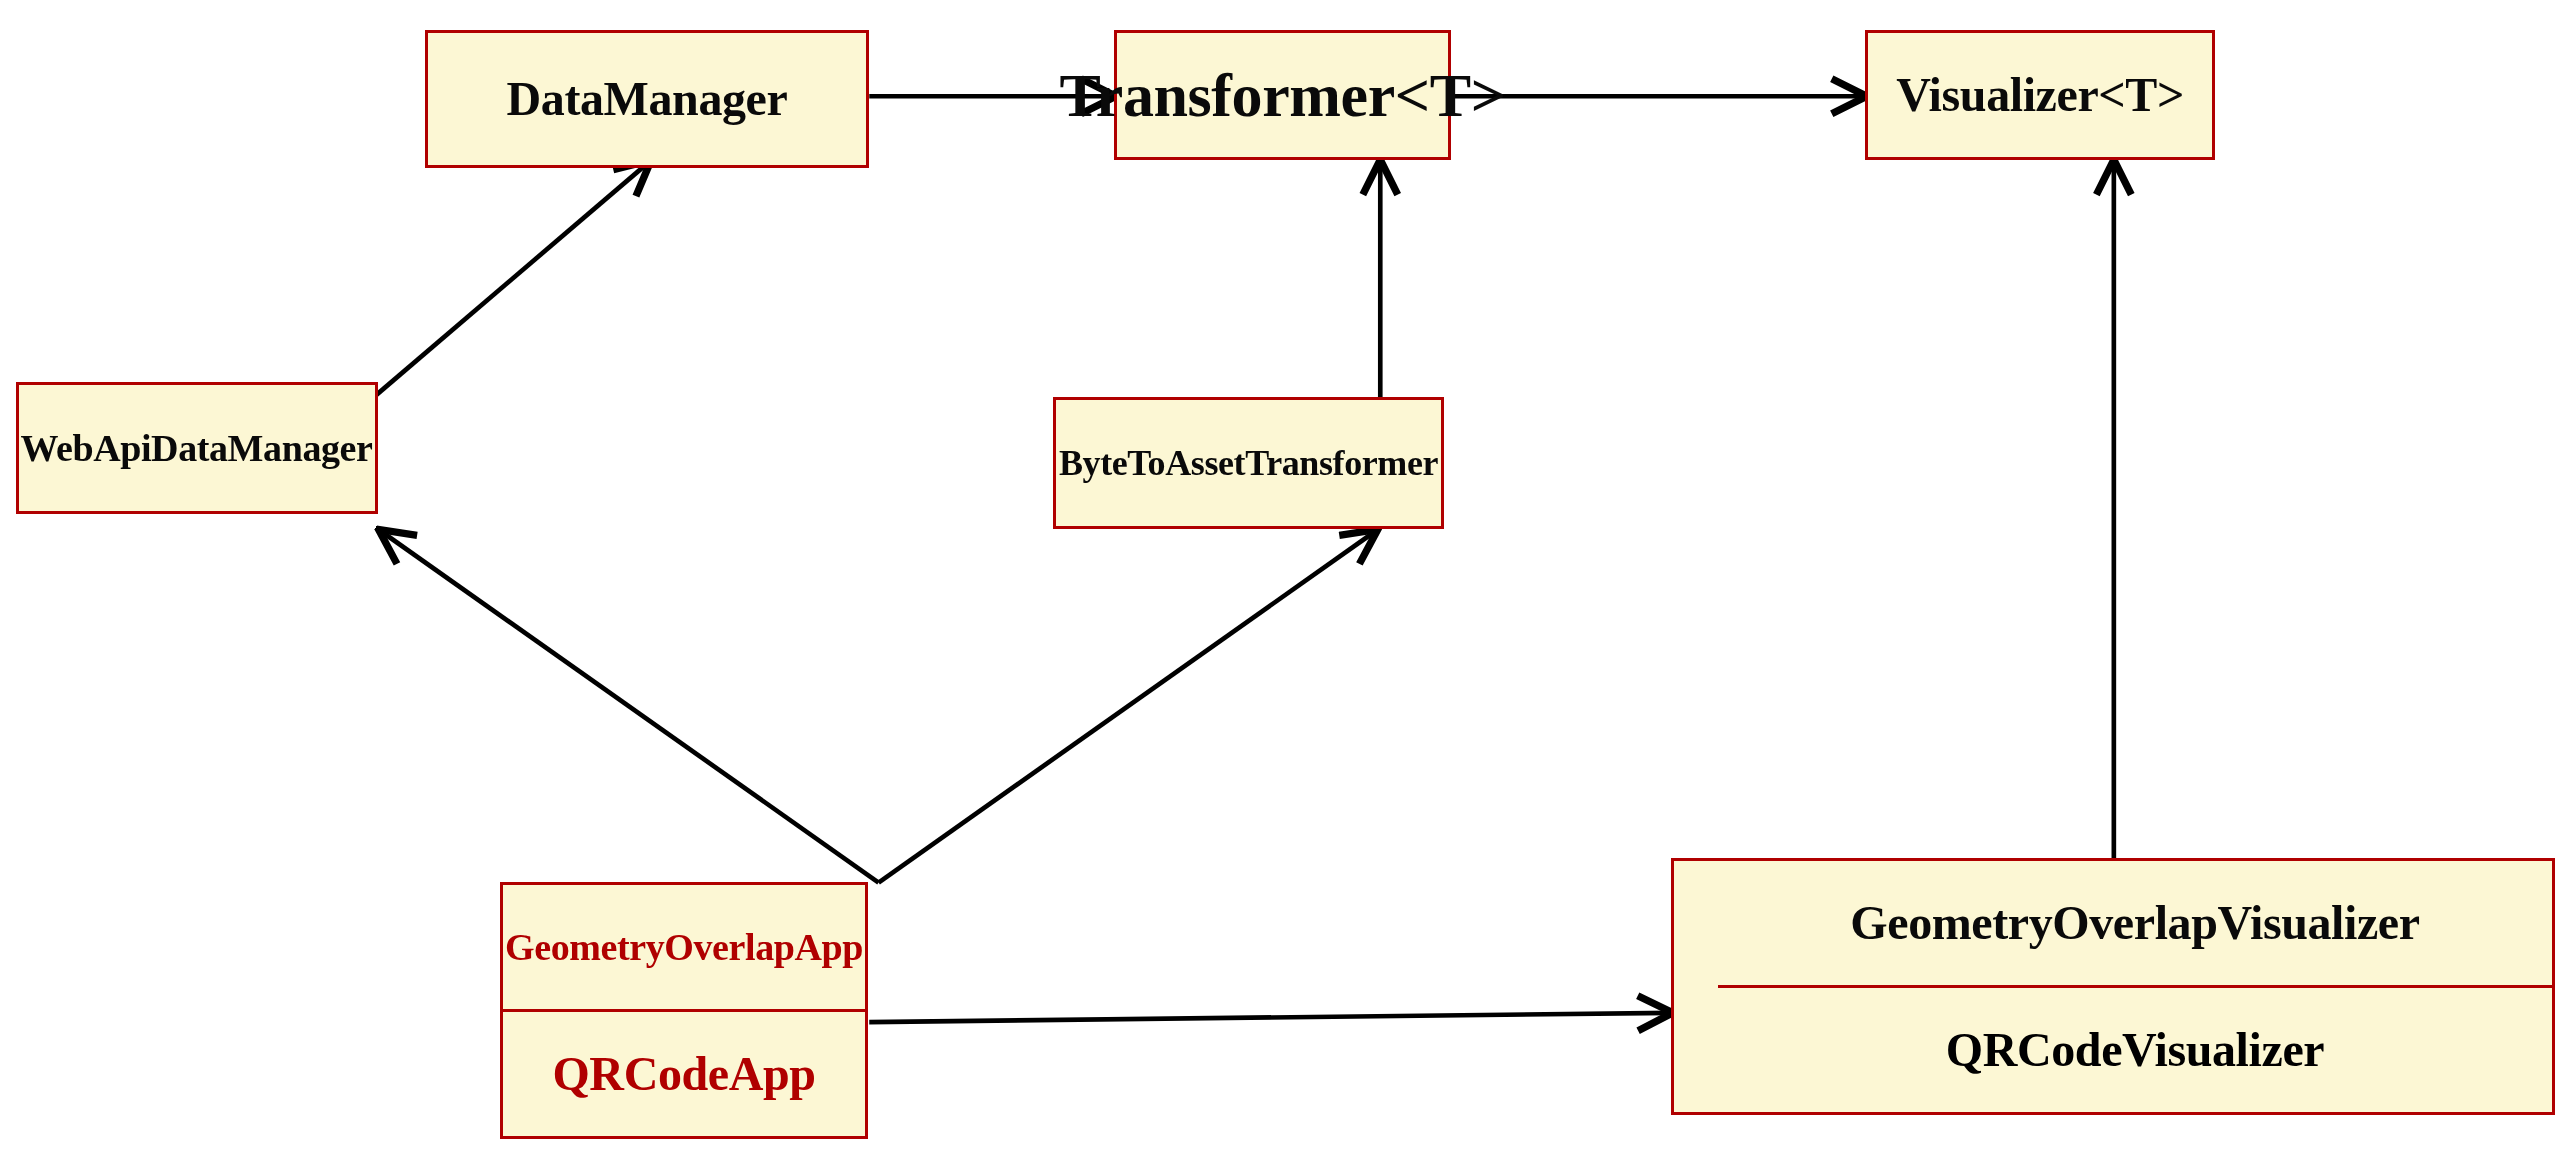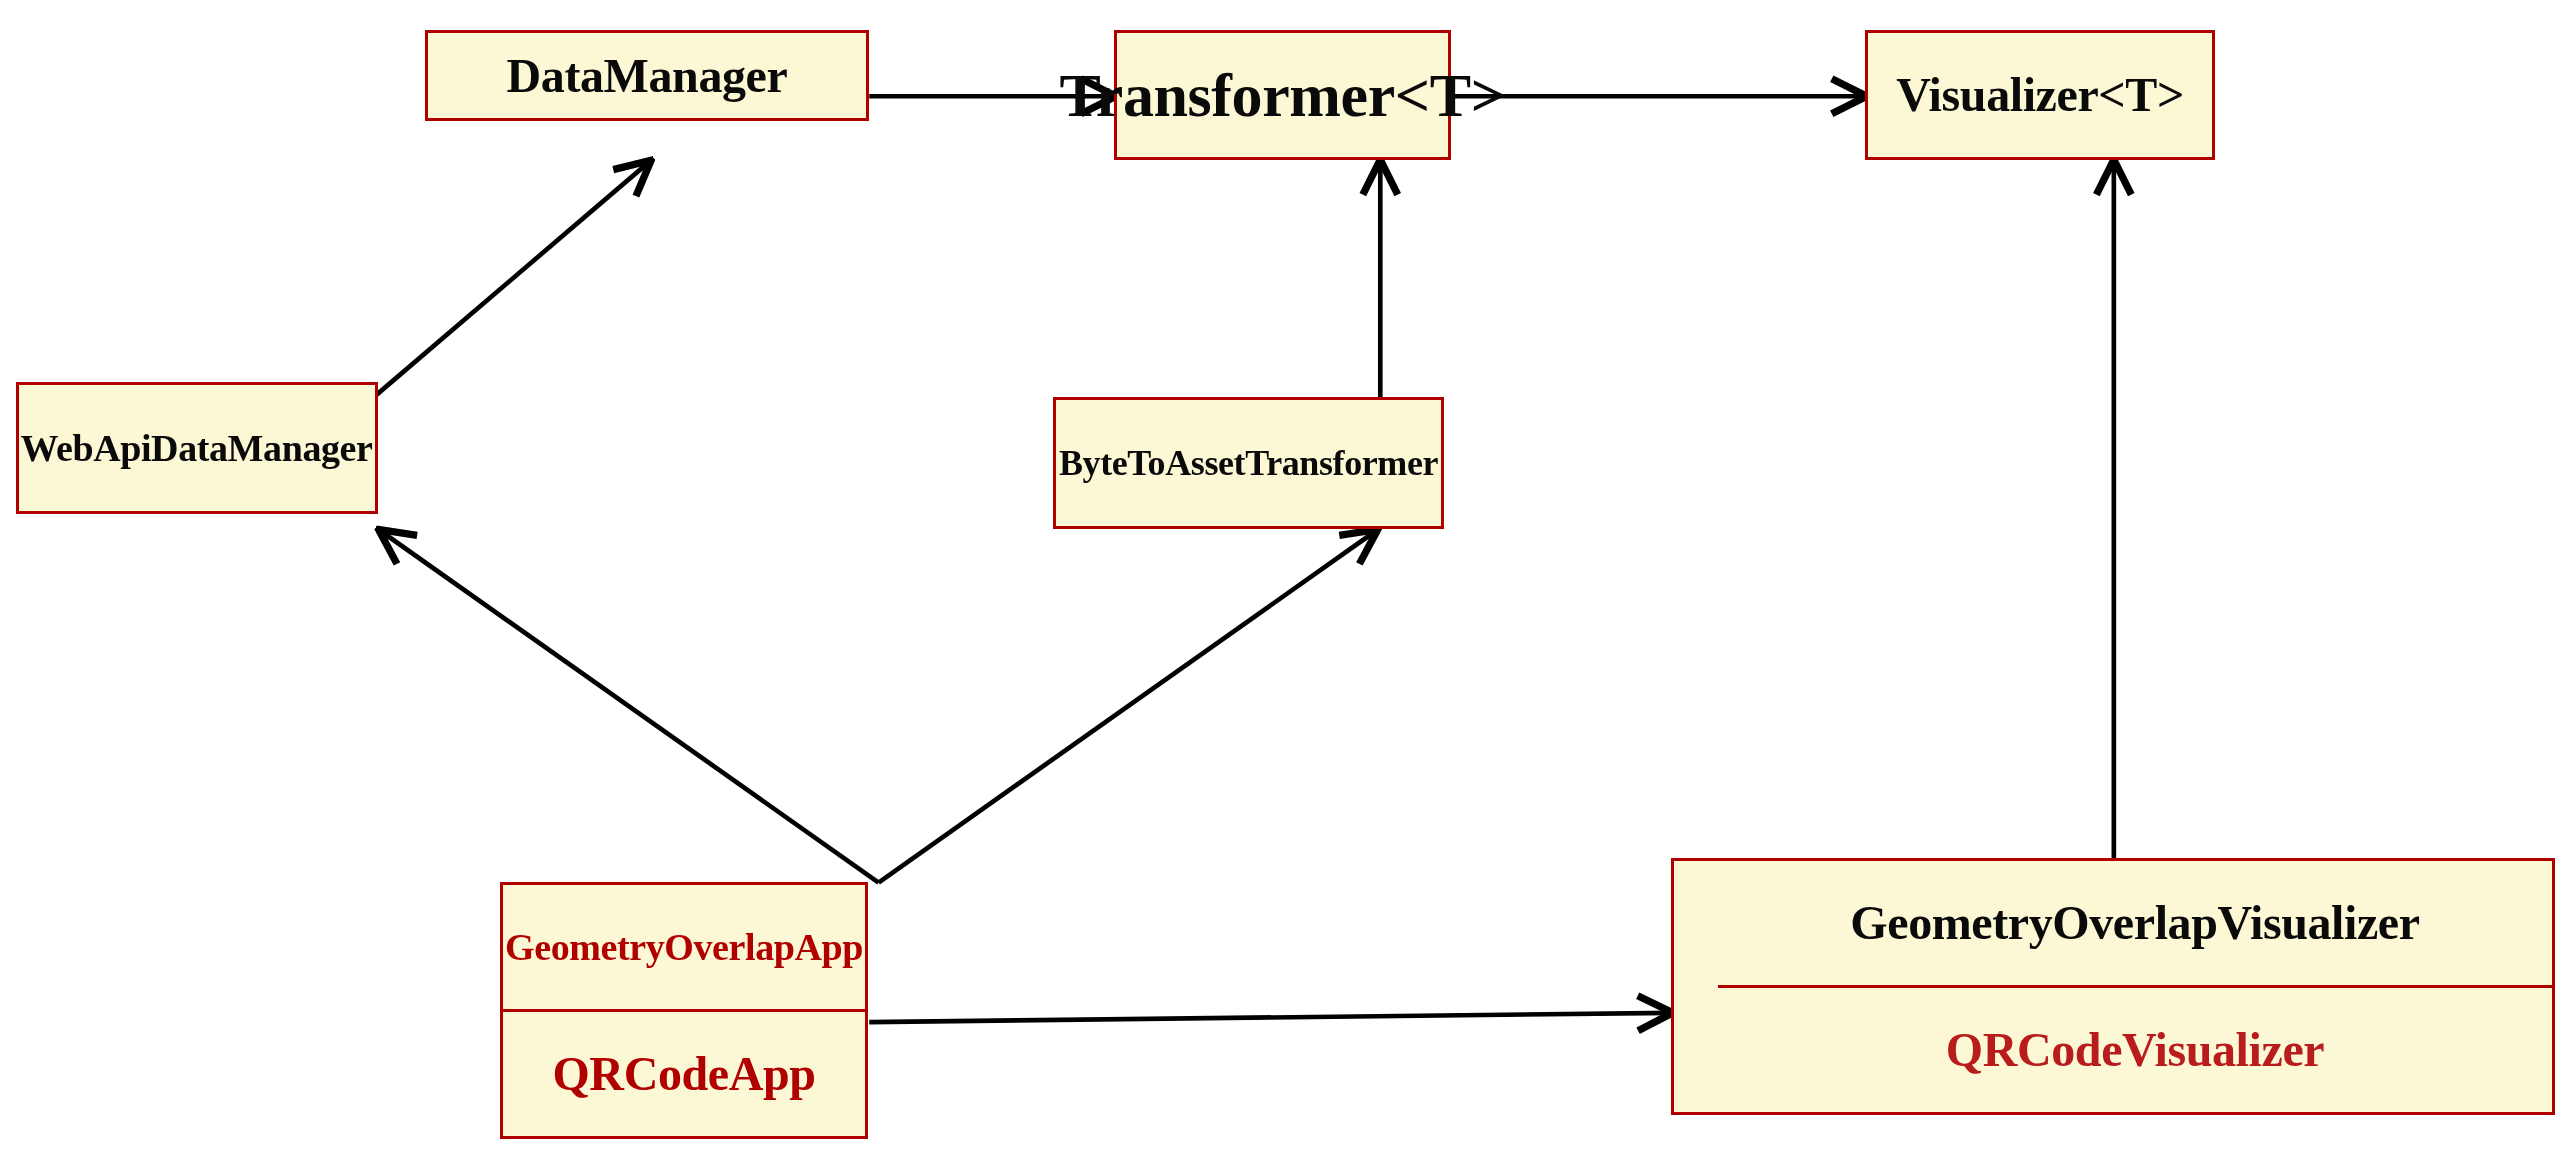--- a/index.html
+++ b/index.html
@@ -69,39 +69,39 @@
         <polyline points="482,512 838,208" fill="none" stroke="#000000" stroke-width="6" stroke-linecap="butt" stroke-linejoin="miter" marker-end="url(#open-arrowhead)"></polyline>
         <polyline points="1780,512 1780,208" fill="none" stroke="#000000" stroke-width="6" stroke-linecap="butt" stroke-linejoin="miter" marker-end="url(#open-arrowhead)"></polyline>
         <polyline points="2726,1138 2726,208" fill="none" stroke="#000000" stroke-width="6" stroke-linecap="butt" stroke-linejoin="miter" marker-end="url(#open-arrowhead)"></polyline>
         <polyline points="1133,1138 490,684" fill="none" stroke="#000000" stroke-width="6" stroke-linecap="butt" stroke-linejoin="miter" marker-end="url(#open-arrowhead)"></polyline>
         <polyline points="1133,1138 1775,684" fill="none" stroke="#000000" stroke-width="6" stroke-linecap="butt" stroke-linejoin="miter" marker-end="url(#open-arrowhead)"></polyline>
         <polyline points="1121,1318 2155,1306" fill="none" stroke="#000000" stroke-width="6" stroke-linecap="butt" stroke-linejoin="miter" marker-end="url(#open-arrowhead)"></polyline>
       </g>
   </svg>
 
   <div id="nodes-layer">
-      <div class="node" style="left: 425px; top: 30px; width: 444px; height: 91px; background: rgb(252, 247, 212); border-color: rgb(176, 0, 0);">
+      <div class="node" style="left: 425px; top: 30px; width: 444px; height: 138px; background: rgb(252, 247, 212); border-color: rgb(176, 0, 0);">
         <div class="node-compartment compartment-black" style="color: rgb(10, 10, 10);">DataManager</div>
       </div>
       <div class="node" style="left: 1114px; top: 30px; width: 337px; height: 130px; background: rgb(252, 247, 212); border-color: rgb(176, 0, 0);">
         <div class="node-compartment compartment-black" style="color: rgb(10, 10, 10); font-size: 62px;">Transformer&lt;T&gt;</div>
       </div>
       <div class="node" style="left: 1865px; top: 30px; width: 350px; height: 130px; background: rgb(252, 247, 212); border-color: rgb(176, 0, 0);">
         <div class="node-compartment compartment-black" style="color: rgb(10, 10, 10);">Visualizer&lt;T&gt;</div>
       </div>
       <div class="node" style="left: 15.5px; top: 382px; width: 362px; height: 132px; background: rgb(252, 247, 212); border-color: rgb(176, 0, 0);">
         <div class="node-compartment compartment-black" style="color: rgb(10, 10, 10); font-size: 38px;">WebApiDataManager</div>
       </div>
       <div class="node" style="left: 1005px; top: 397px; width: 391px; height: 132px; background: rgb(252, 247, 212); border-color: rgb(176, 0, 0); margin-left: 48px;">
         <div class="node-compartment compartment-black" style="color: rgb(10, 10, 10); font-size: 36px;">ByteToAssetTransformer</div>
       </div>
       <div class="node" style="left: 500px; top: 882px; width: 368px; height: 257px; background: rgb(252, 247, 212); border-color: rgb(176, 0, 0);">
         <div class="node-compartment compartment-red" style="color: rgb(176, 0, 0); font-size: 38px;">GeometryOverlapApp</div>
         <div class="node-compartment compartment-red divided-top" style="color: rgb(176, 0, 0);">QRCodeApp</div>
       </div>
       <div class="node" style="left: 1671px; top: 858px; width: 884px; height: 257px; background: rgb(252, 247, 212); border-color: rgb(176, 0, 0); padding-left: 44px;">
         <div class="node-compartment compartment-black" style="color: rgb(10, 10, 10);">GeometryOverlapVisualizer</div>
-        <div class="node-compartment compartment-black divided-top" style="color: #b91c1c;">QRCodeVisualizer</div>
+        <div class="node-compartment compartment-black divided-top" style="color: #000000;">QRCodeVisualizer</div>
       </div>
     </div>
 
 </div>
 
 
 </body></html>

